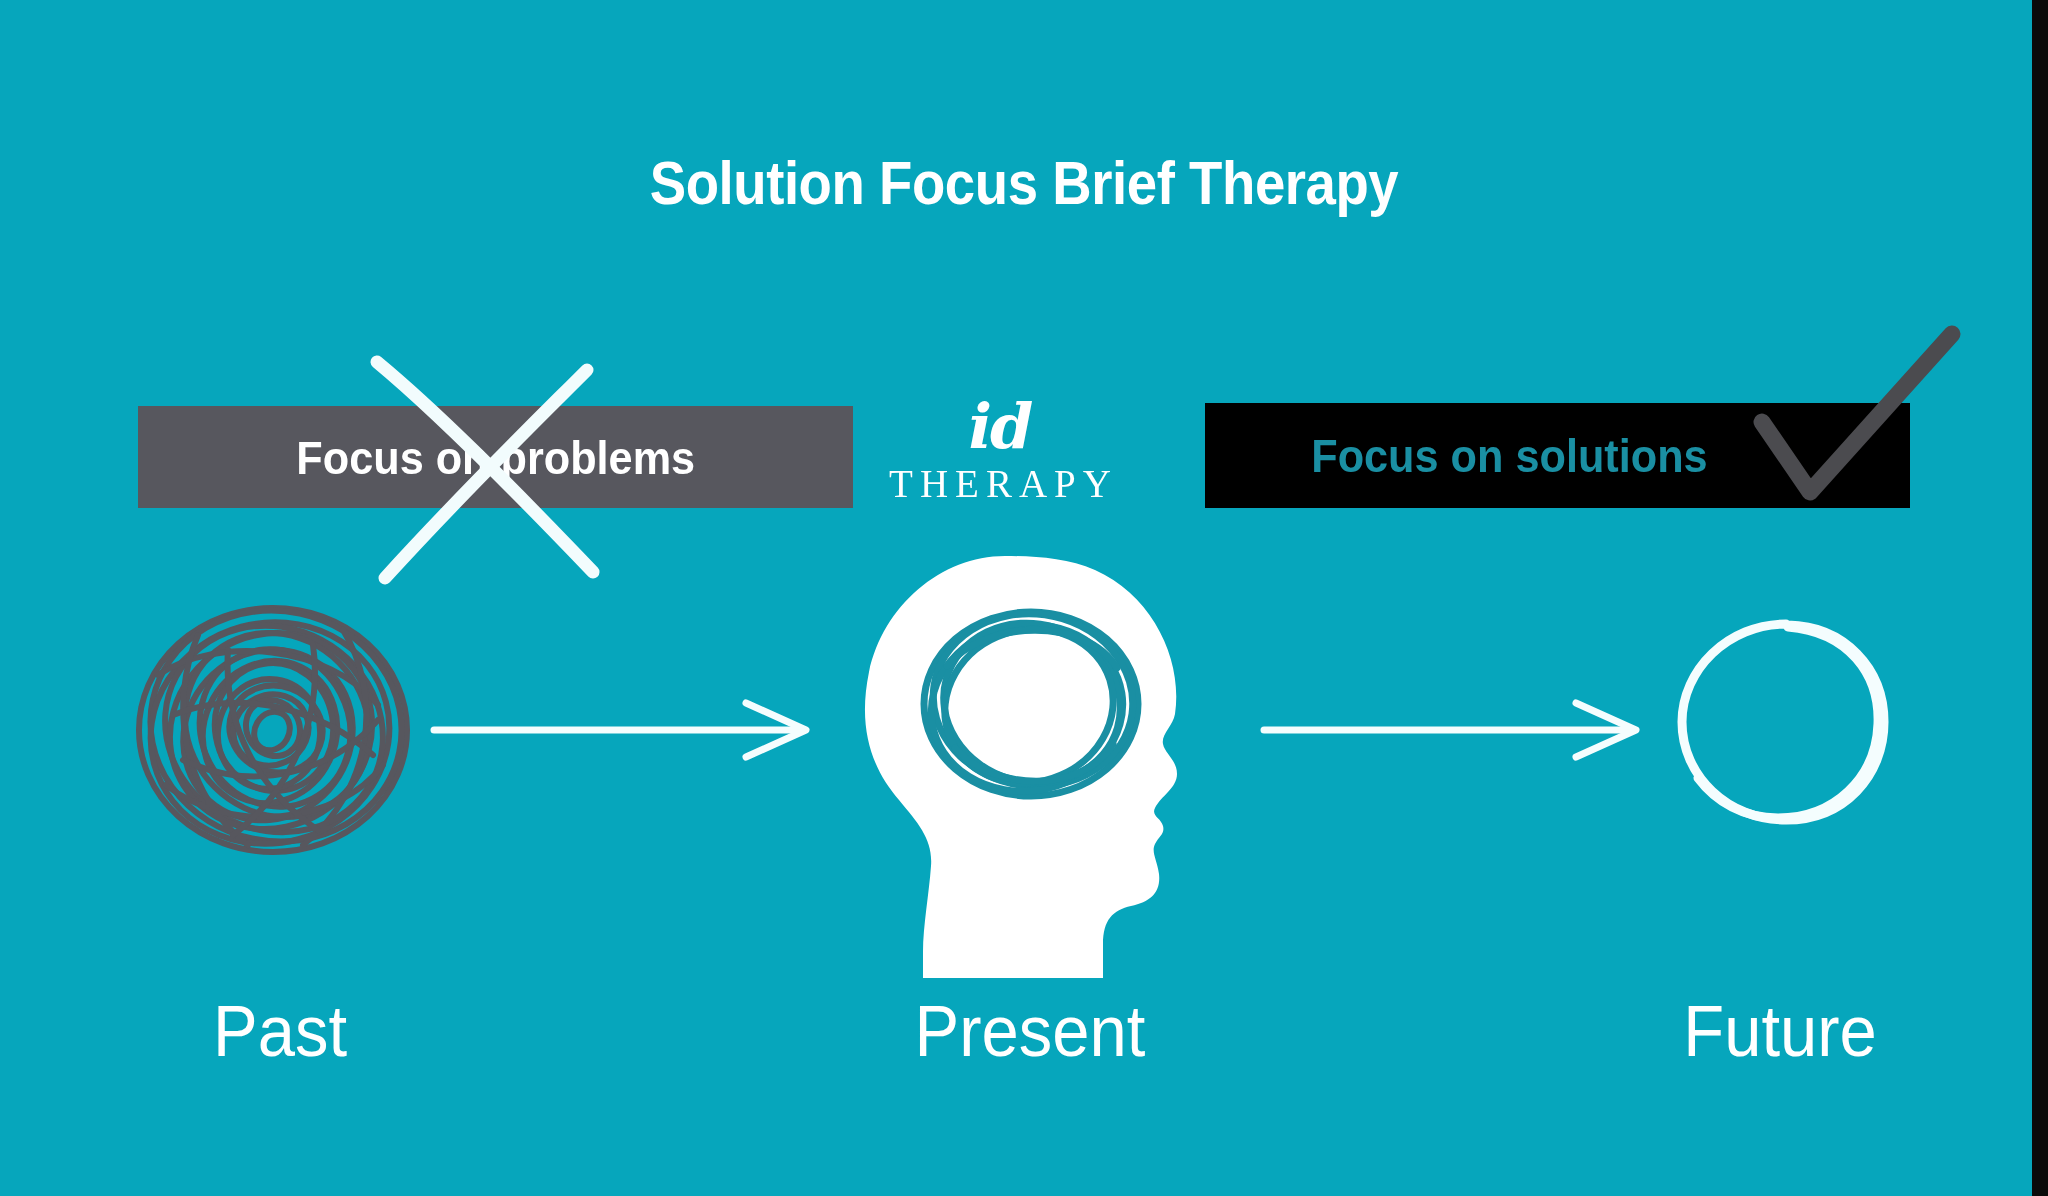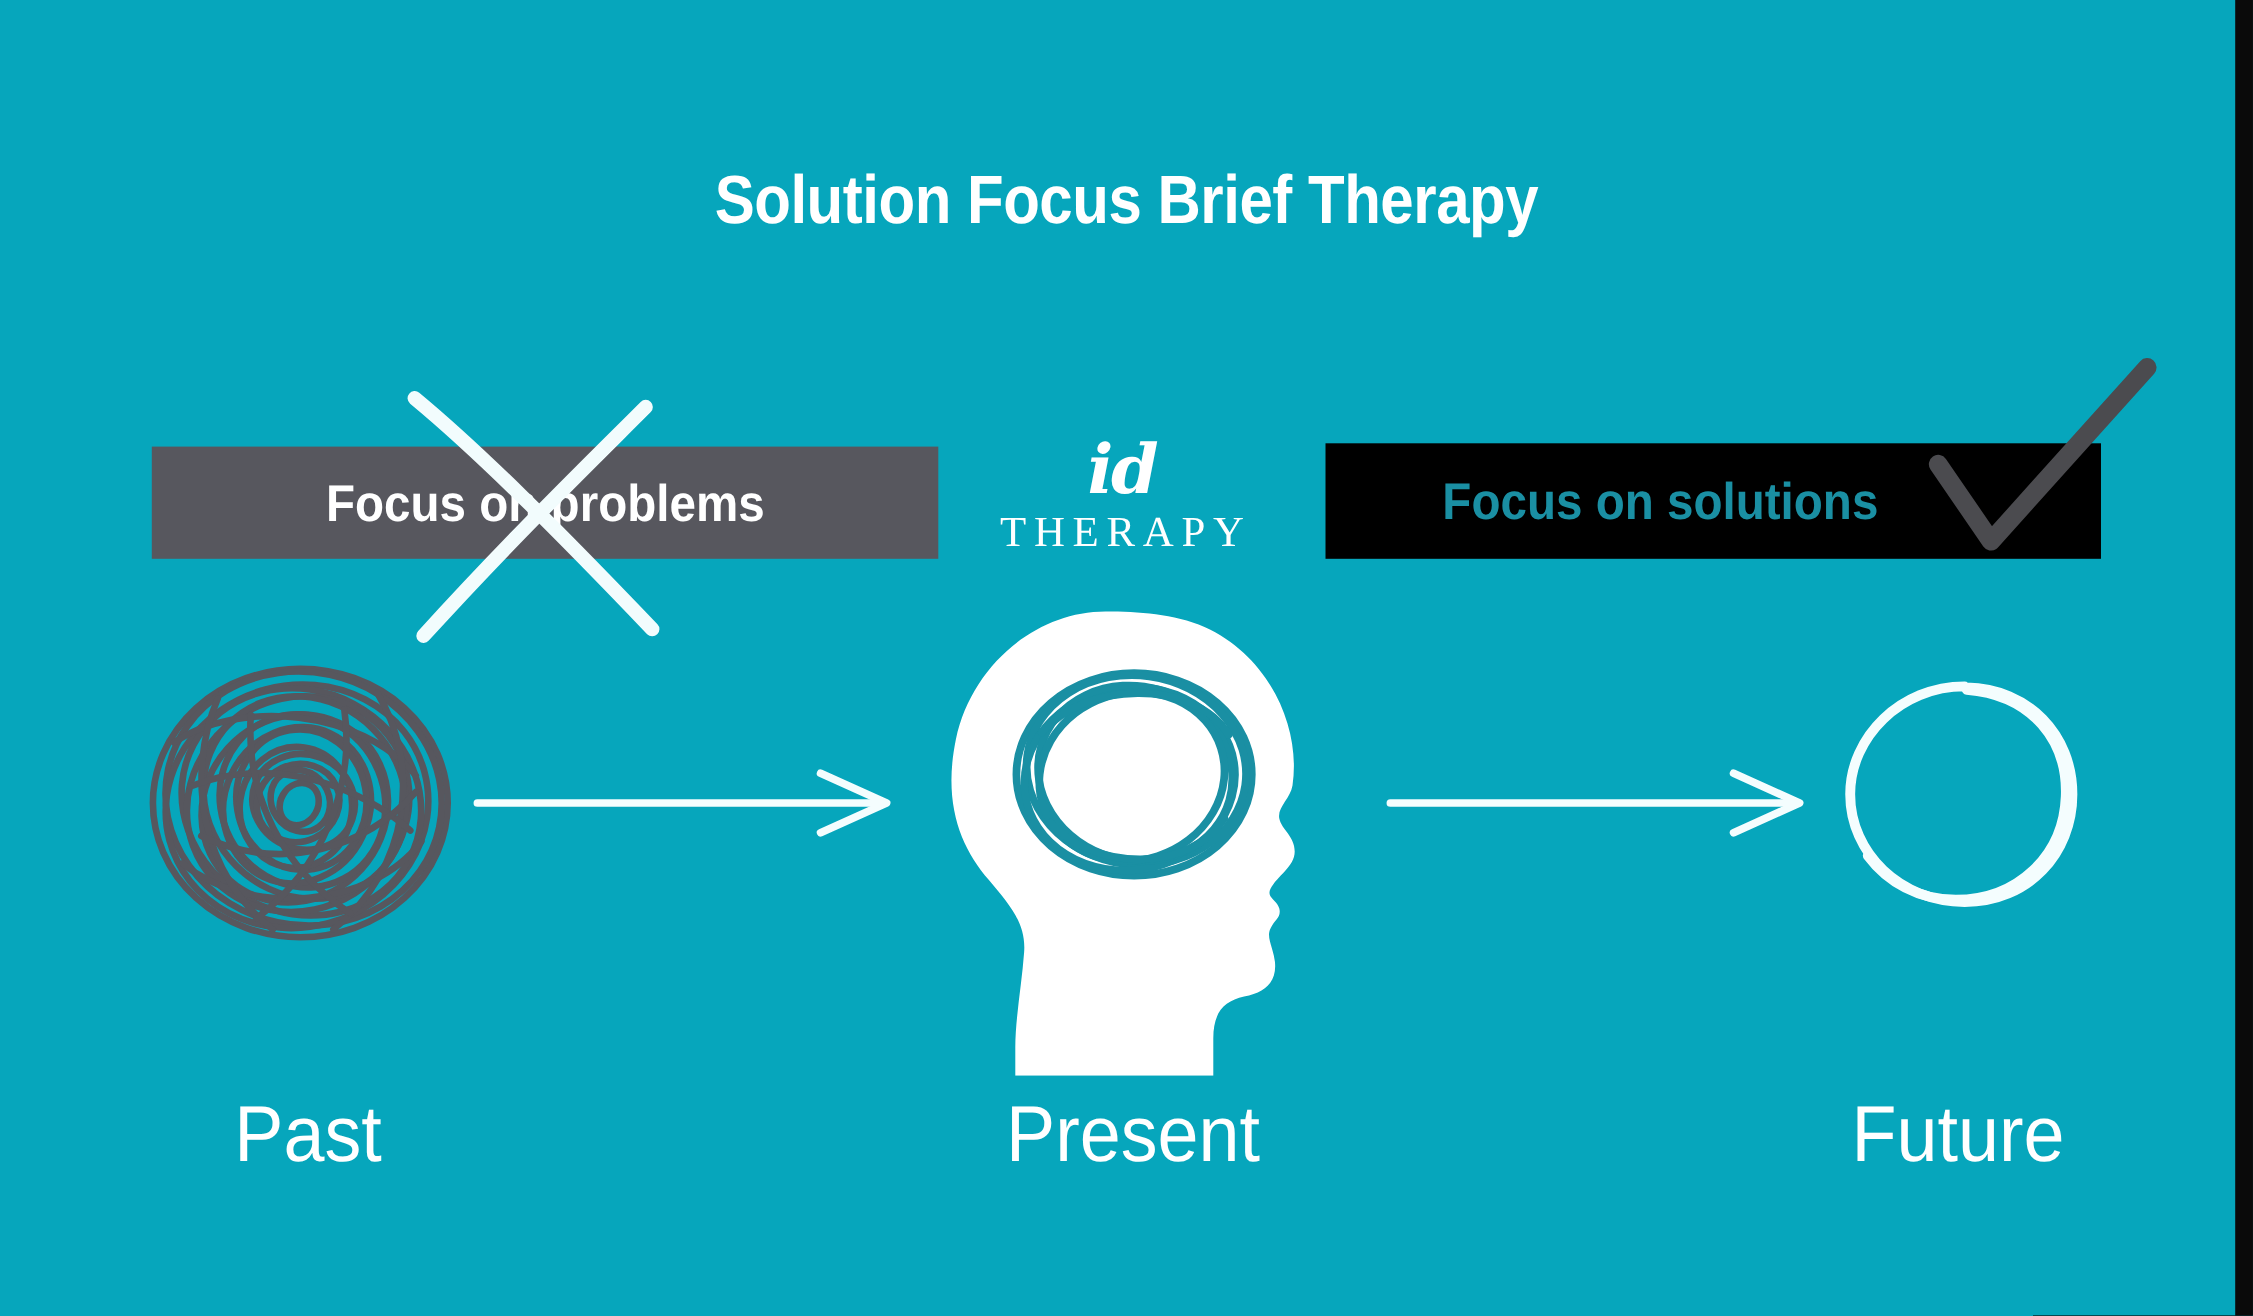--- a/index.html
+++ b/index.html
@@ -90,21 +90,21 @@
     left: 1740px;
     top: 320px;
     width: 260px;
     height: 220px;
     pointer-events: none;
   }
 
   
   .logo {
     position: absolute;
-    left: 895px;
+    left: 875px;
     top: 398px;
     width: 250px;
     text-align: center;
     color: #ffffff;
   }
   .logo-mark {
     font-family: "DejaVu Serif", serif;
     font-style: italic;
     font-weight: bold;
     font-size: 62px;

